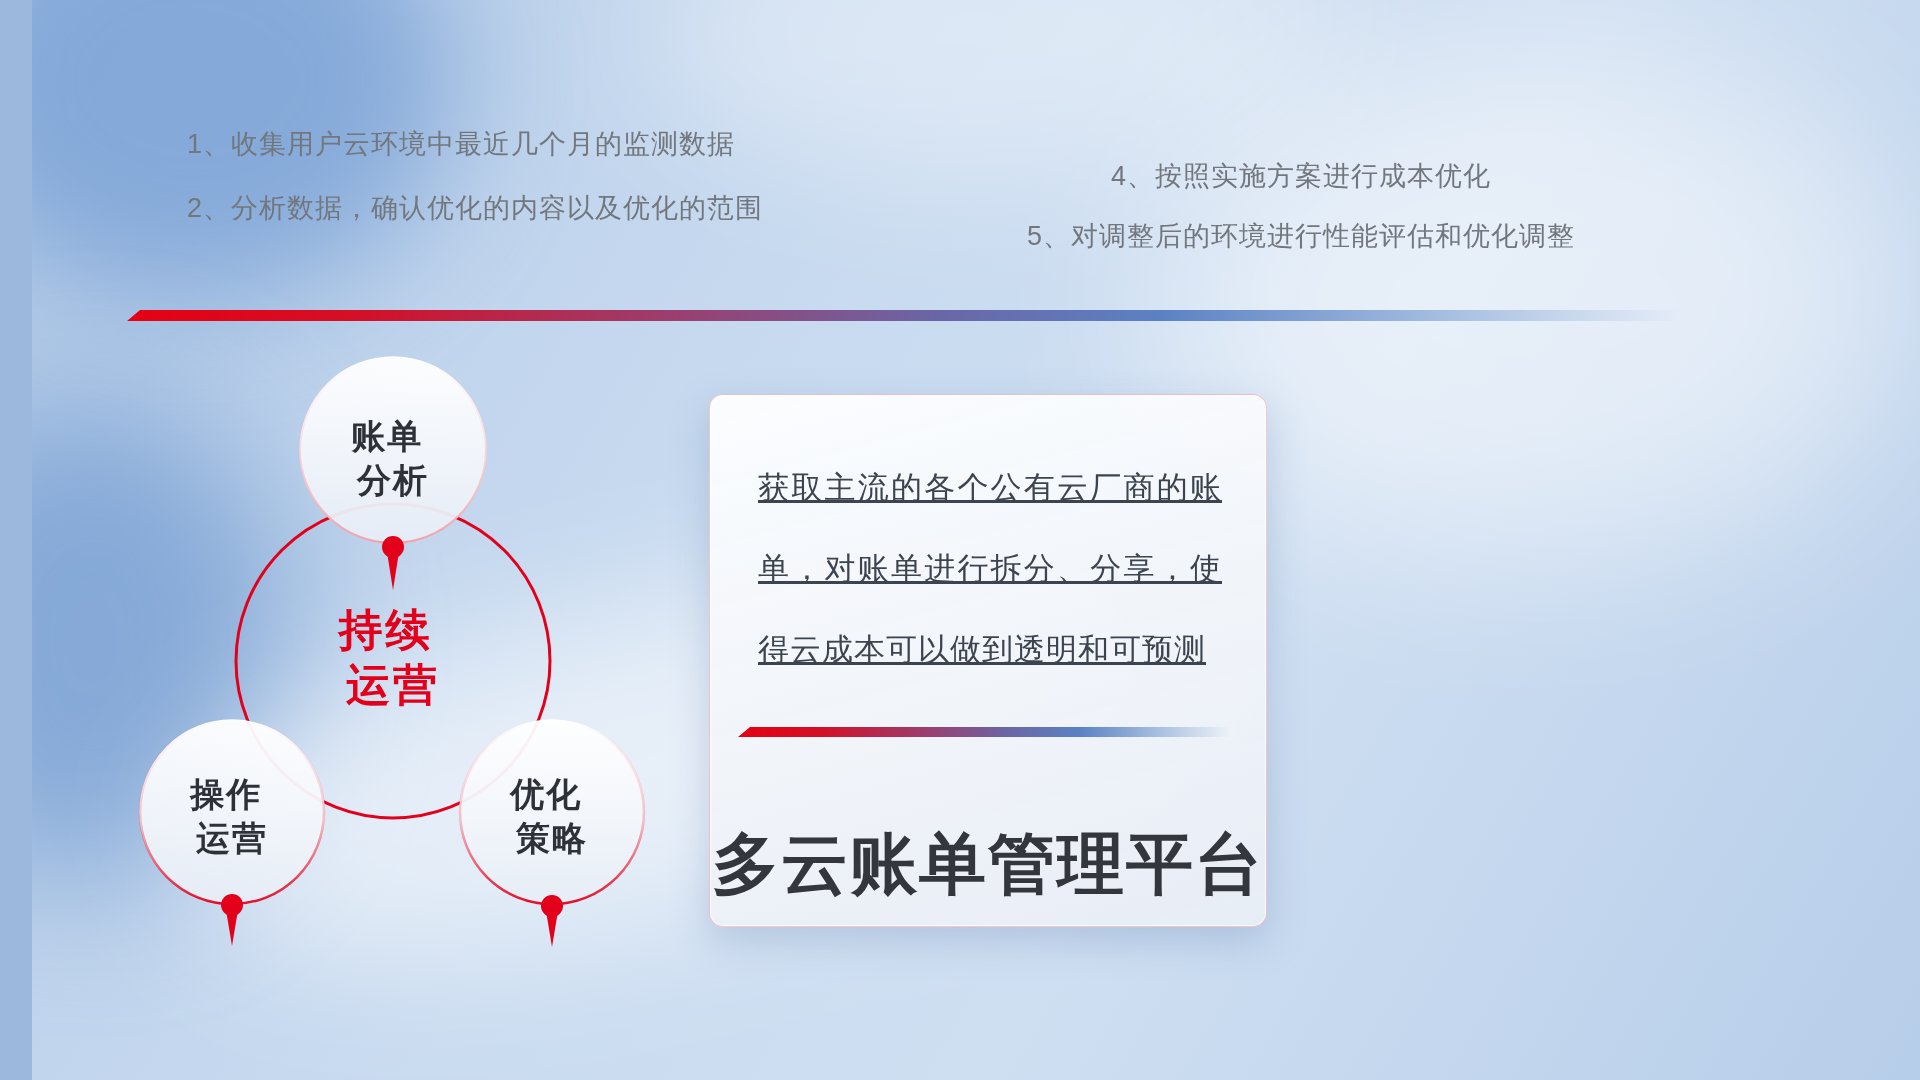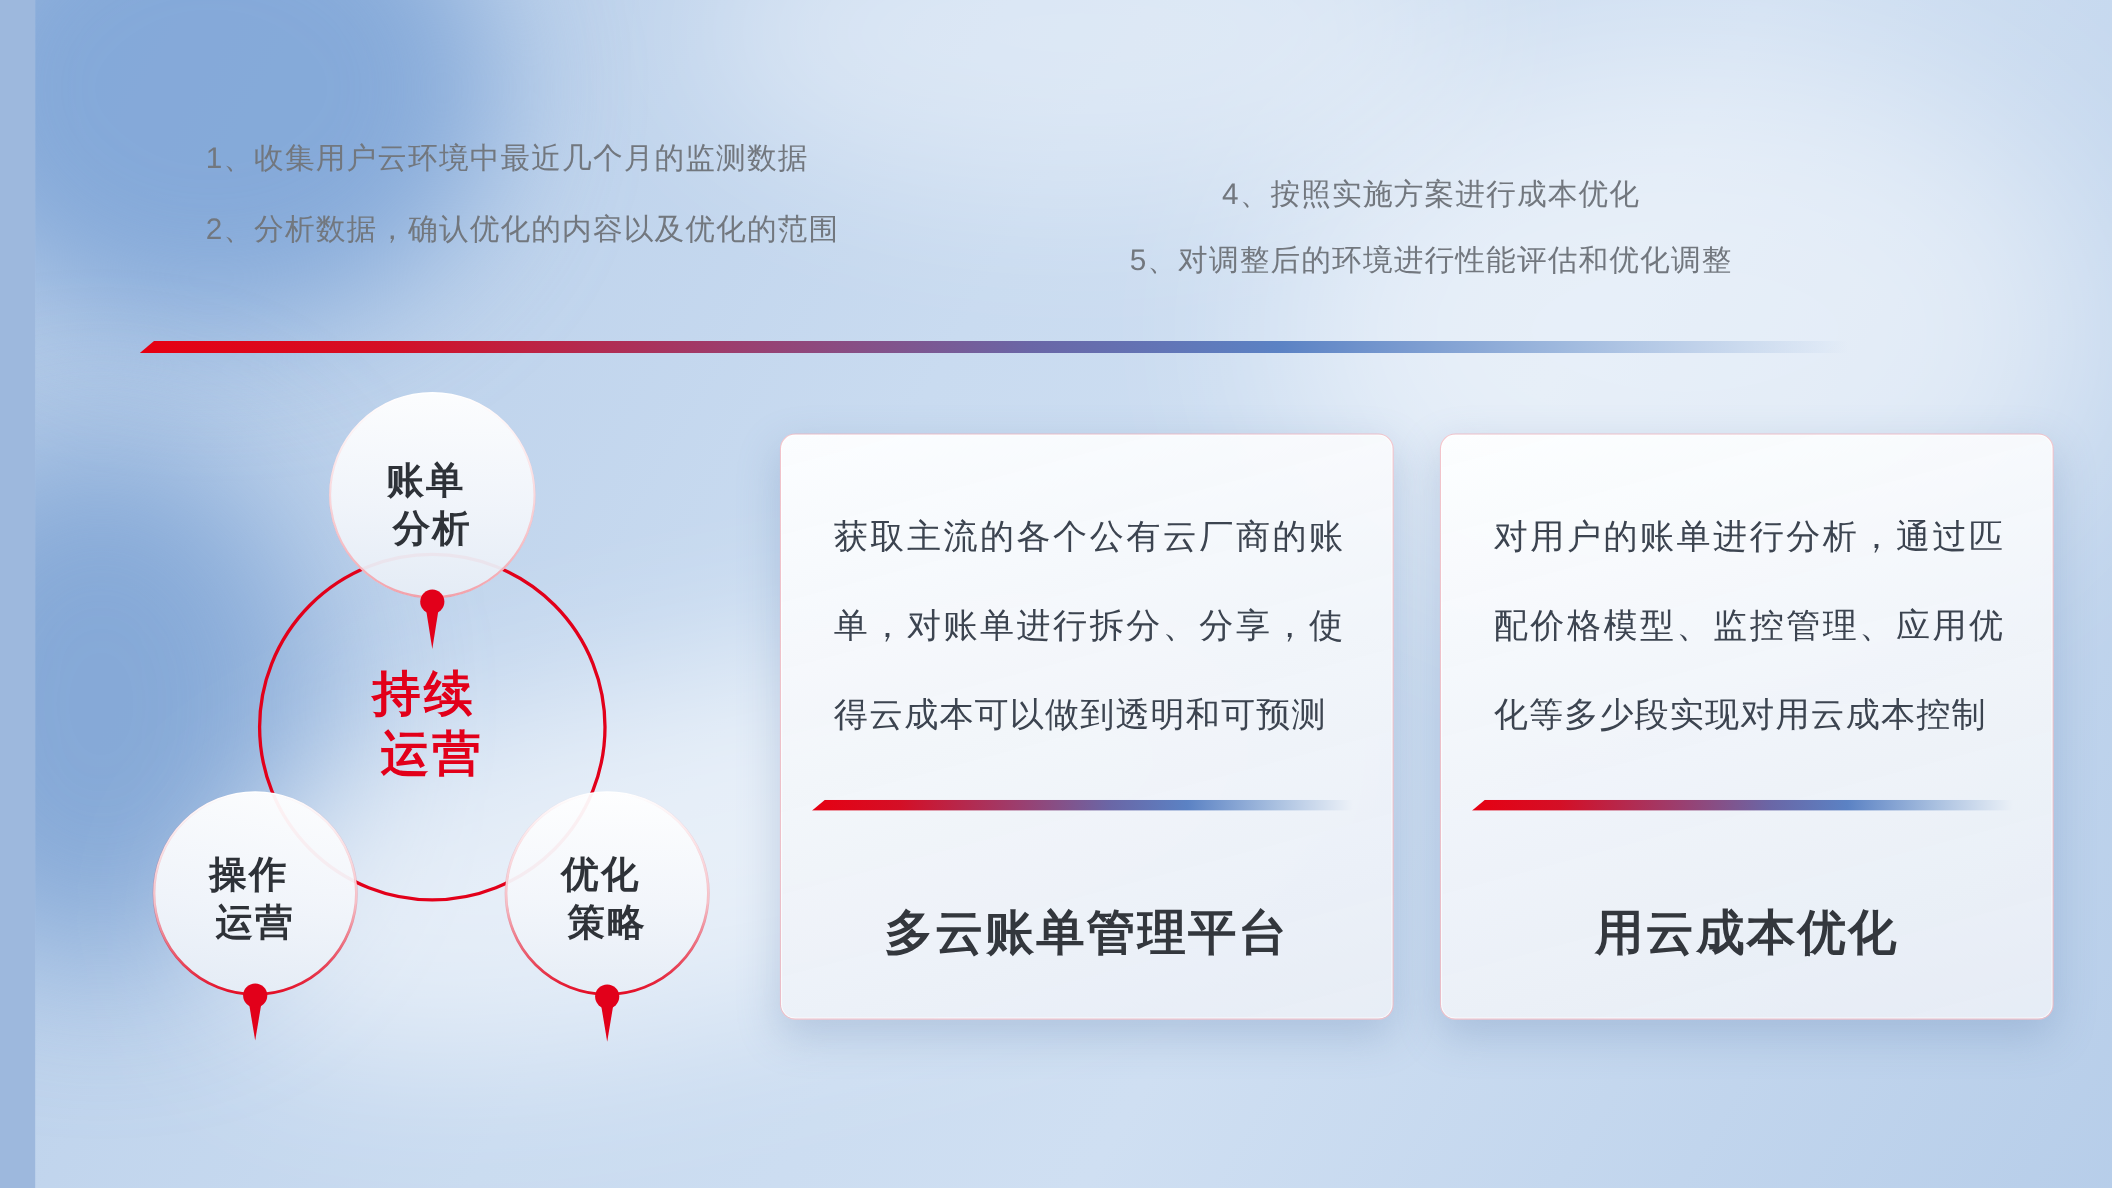--- a/index.html
+++ b/index.html
@@ -36,30 +36,30 @@
     position:absolute;top:394px;width:556px;height:531px;border-radius:14px;
     background:linear-gradient(165deg,rgba(253,254,255,.97) 0%,rgba(243,246,250,.95) 45%,rgba(233,238,246,.93) 100%);
     border:1.5px solid rgba(235,130,145,.45);
     box-shadow:0 14px 38px rgba(96,128,176,.30), inset 0 0 0 1px rgba(255,255,255,.65);
   }
   .card-1{left:677px;}
   .card-2{left:1277px;}
   .card-body{
     position:absolute;left:48px;right:44px;top:52px;margin:0;
     font-size:31px;line-height:2.62;color:#3c4450;letter-spacing:1px;
-    text-align:justify;text-align-last:left;
+    text-align:justify;text-align-last:left;text-decoration:underline;
   }
   .card-divider{
     position:absolute;left:28px;right:26px;top:332px;height:10px;
     background:linear-gradient(90deg,#e60012 0%,#d40f26 16%,#9a3f70 38%,#6a66a6 54%,#5b82c4 68%,#a9c0e0 84%,rgba(223,234,246,0) 98%);
     clip-path:polygon(12px 0,100% 0,100% 100%,0 100%);
   }
   .card-title{
     position:absolute;left:0;right:0;top:424px;margin:0;
-    font-size:44px;font-weight:700;color:#33373d;text-align:center;letter-spacing:2px;
+    font-size:67px;font-weight:700;color:#33373d;text-align:center;letter-spacing:2px;
   }
 </style>
 </head>
 <body>
 
 <div class="stage">
   <div class="blob blob-1"></div>
   <div class="blob blob-2"></div>
   <div class="blob blob-3"></div>
   <div class="blob blob-4"></div>
@@ -135,18 +135,13 @@
       <tspan x="301" y="360">运营</tspan>
     </text>
   </svg>
 
   <div class="card card-1">
     <p class="card-body">获取主流的各个公有云厂商的账单，对账单进行拆分、分享，使得云成本可以做到透明和可预测</p>
     <div class="card-divider"></div>
     <h2 class="card-title">多云账单管理平台</h2>
   </div>
 
-  <div class="card card-2">
-    <p class="card-body">对用户的账单进行分析，通过匹配价格模型、监控管理、应用优化等多少段实现对用云成本控制</p>
-    <div class="card-divider"></div>
-    <h2 class="card-title">用云成本优化</h2>
-  </div>
 </div>
 
 </body></html>

